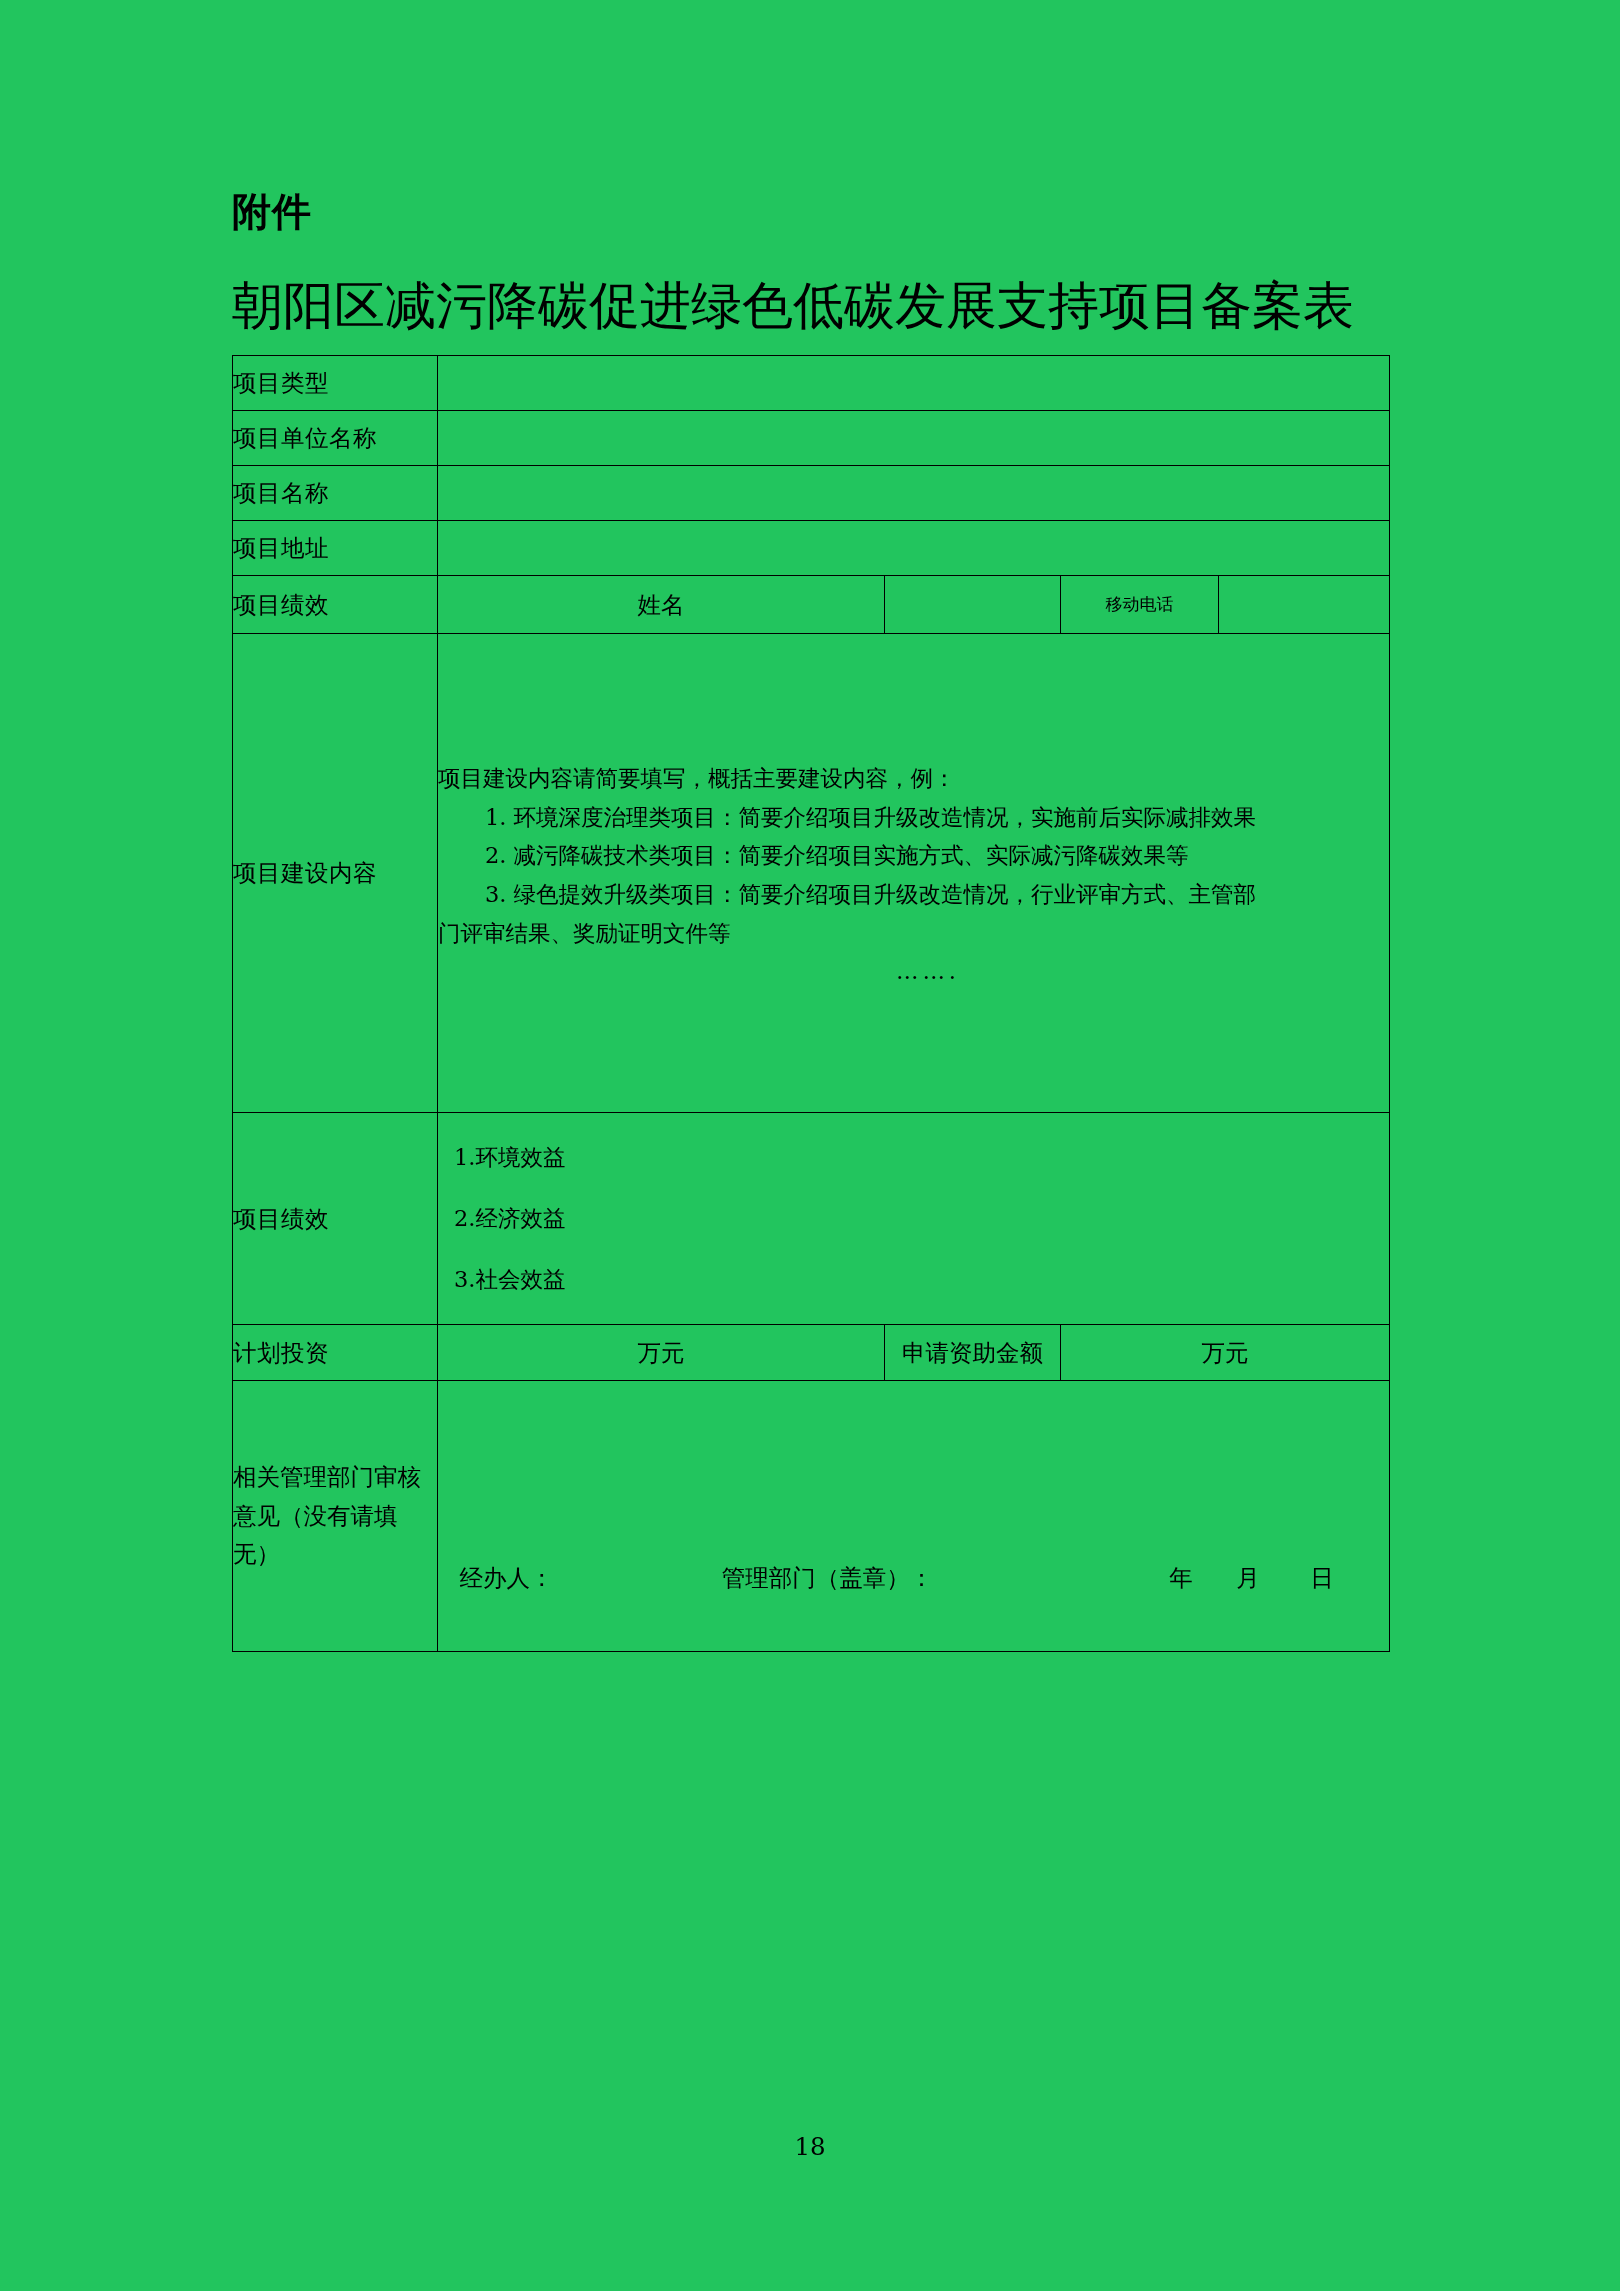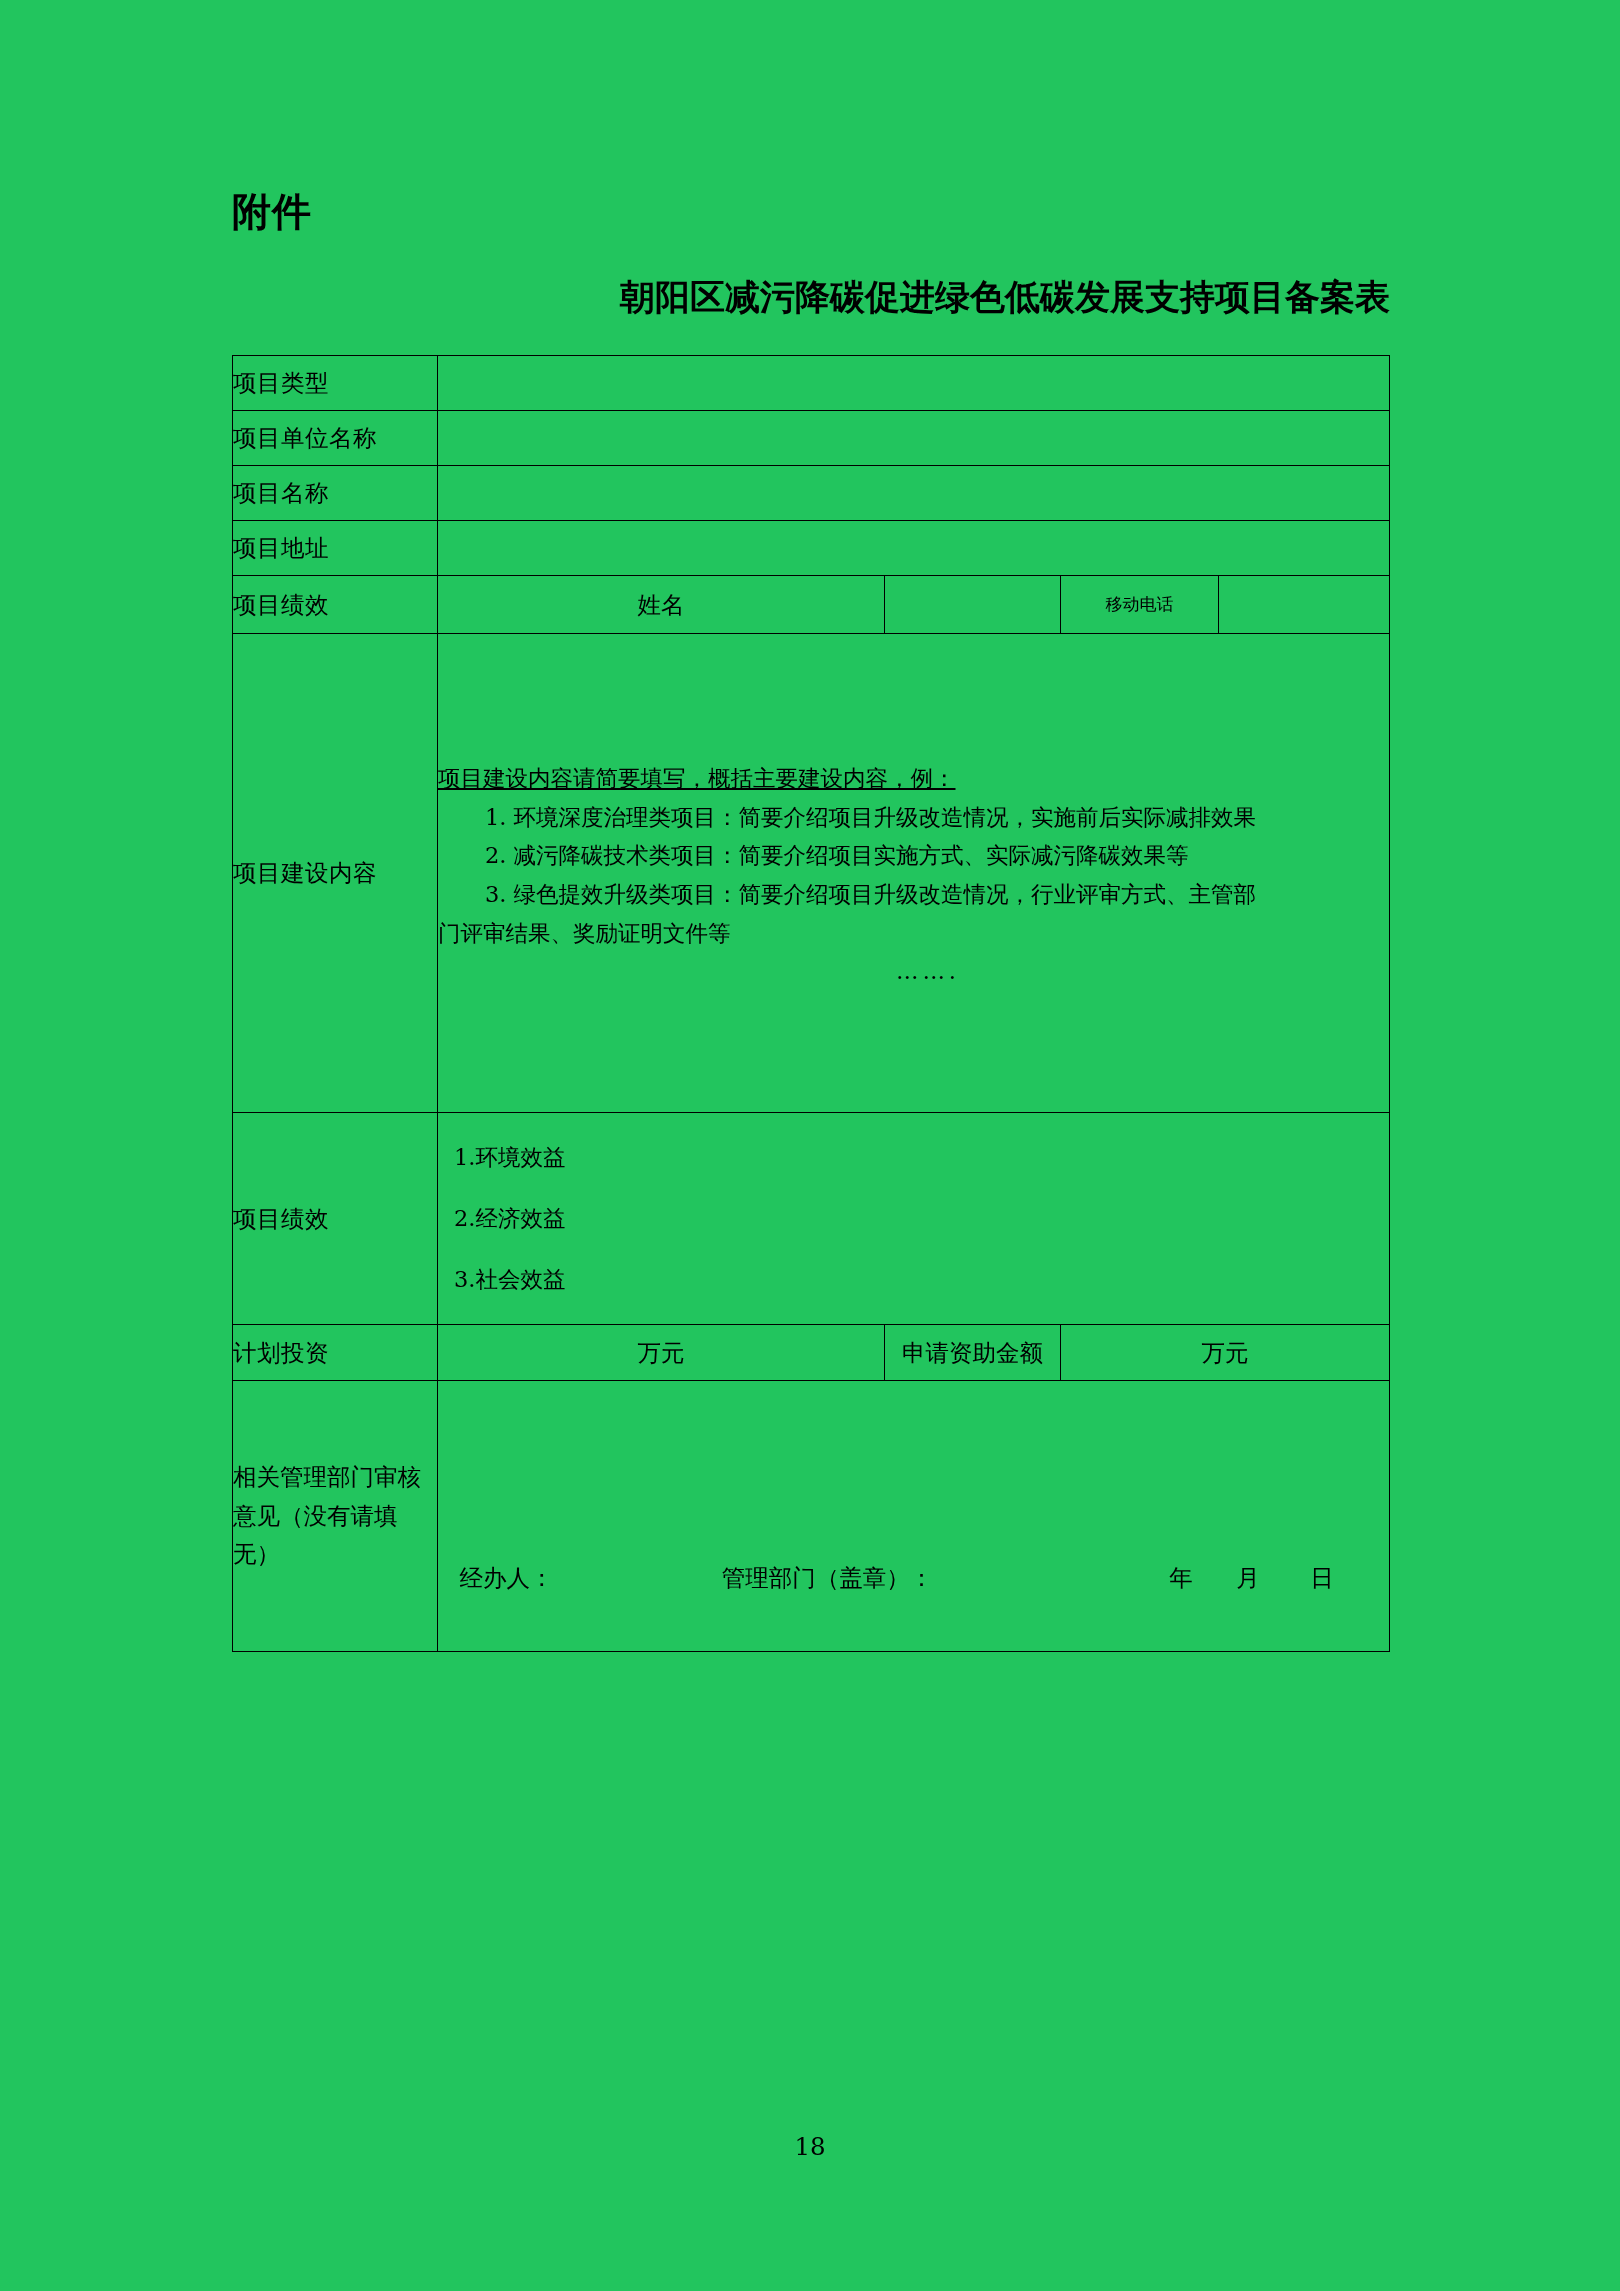--- a/index.html
+++ b/index.html
@@ -28,27 +28,26 @@
     line-height: 1;
     letter-spacing: 1px;
   }
 
   
   .doc-title {
     position: absolute;
     left: 232px;
     top: 278px;
     width: 1158px;
-    text-align: right;
-    font-family: "DejaVu Serif", "Liberation Serif", serif;
-    font-size: 35px;
+    text-align: left;
+    font-family: "DejaVu Serif", "Liberation Serif", serif;
+    font-size: 51px;
     line-height: 1.1;
     letter-spacing: 0px;
     white-space: nowrap;
-    font-weight: bold;
   }
 
   
   .form-table {
     position: absolute;
     left: 232px;
     top: 355px;
     width: 1158px;
     border-collapse: collapse;
     table-layout: fixed;
@@ -74,21 +73,21 @@
   
   .row-content td { height: 478px; vertical-align: middle; }
   .content-cell {
     vertical-align: top !important;
     padding: 0 21.6px 0 21.6px;
     line-height: 1.72;
     font-size: 22.5px;
   }
   .content-cell .spacer-top { height: 125px; }
   .content-body p { margin: 0; }
-  .content-body .lead { text-indent: 0; text-decoration: underline; }
+  .content-body .lead { text-indent: 0; }
   .content-body .item { text-indent: 47px; }
   .content-body .cont { text-indent: 0; }
   .content-body .dots { text-indent: 0; text-align: center; padding-left: 29px; letter-spacing: 3.9px; }
 
   
   .row-perf td { height: 211px; vertical-align: middle; }
   .perf-cell {
     vertical-align: middle !important;
     padding-left: 21.6px;
     line-height: 2.0;

